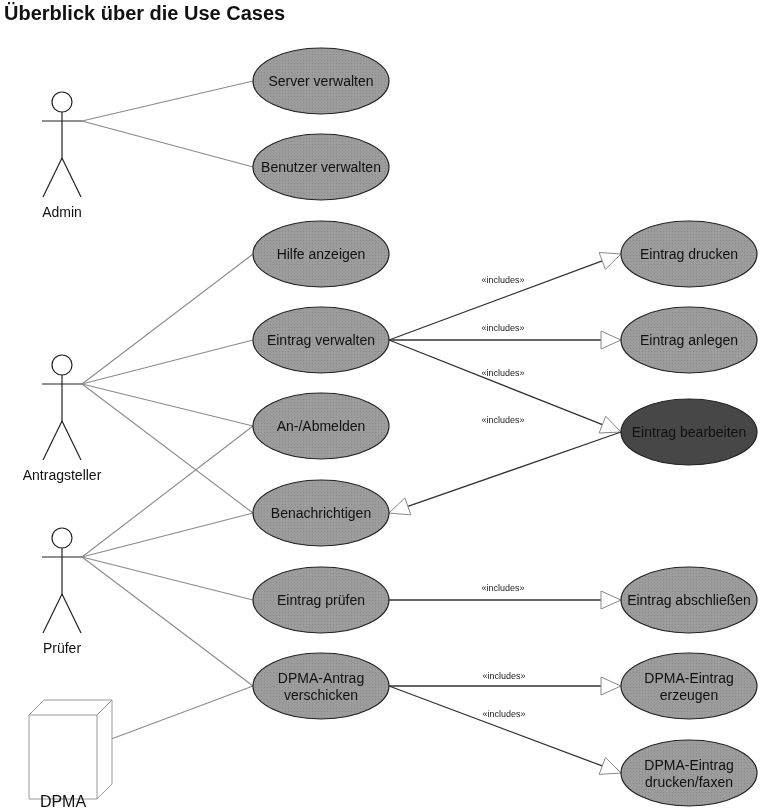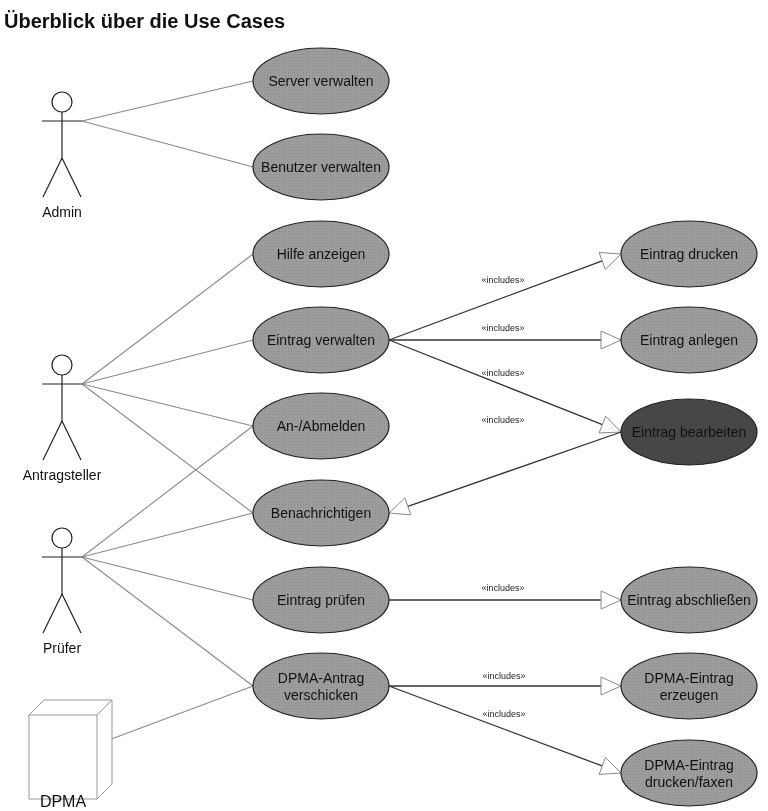--- a/index.html
+++ b/index.html
@@ -1,17 +1,17 @@
 <!DOCTYPE html>
 <html><head>
 <meta charset="utf-8">
 <style>
   html, body { margin:0; padding:0; background:#fff; }
   body { width:768px; height:811px; position:relative; overflow:hidden; font-family:"Liberation Sans", sans-serif; }
-  #title { position:absolute; left:4px; top:10px; font-size:20px; font-weight:bold; color:#111; }
+  #title { position:absolute; left:4px; top:2px; font-size:20px; font-weight:bold; color:#111; }
   svg { position:absolute; left:0; top:0; }
   .uc-text { font-family:"Liberation Sans", sans-serif; font-size:14px; fill:#111; text-anchor:middle; }
   .stereo { font-family:"Liberation Sans", sans-serif; font-size:9px; fill:#222; text-anchor:middle; }
   .actor-label { font-family:"Liberation Sans", sans-serif; font-size:14px; fill:#111; text-anchor:middle; }
 </style>
 </head>
 <body>
 
 <div id="title">Überblick über die Use Cases</div>
 <svg id="diagram" width="768" height="811" xmlns="http://www.w3.org/2000/svg">

